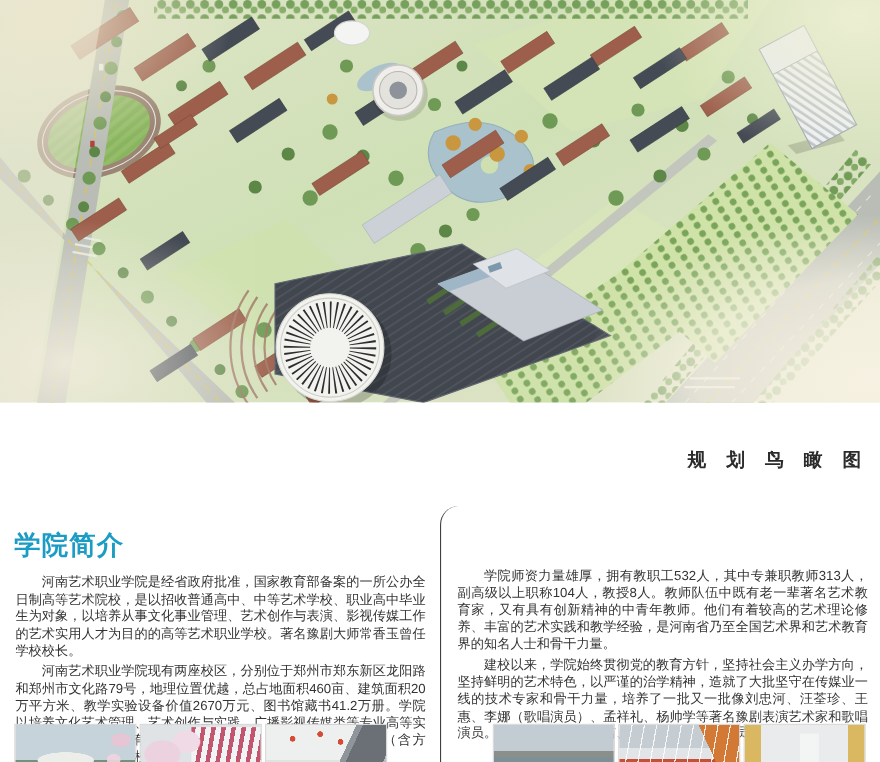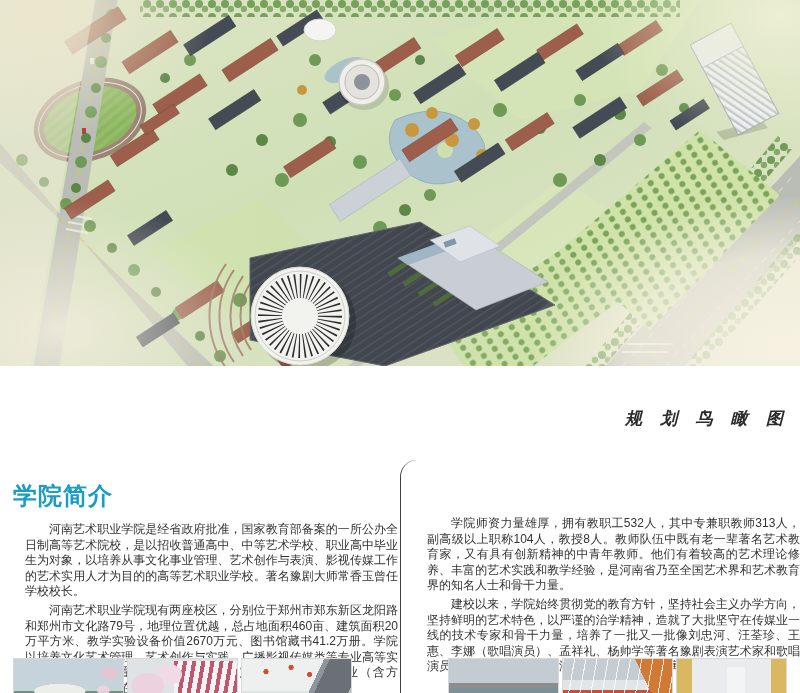--- a/index.html
+++ b/index.html
@@ -1,40 +1,40 @@
 <!DOCTYPE html>
 <html><head>
 <meta charset="utf-8">
 <style>
   html,body{margin:0;padding:0;background:#ffffff;}
   .sheet{position:relative;width:800px;height:693px;background:#ffffff;overflow:hidden;
          font-family:"Liberation Sans","DejaVu Sans",sans-serif;}
   
-  .hero{position:relative;width:800px;height:460px;overflow:hidden;font-style:italic;}
+  .hero{position:relative;width:800px;height:460px;overflow:hidden;}
   .hero svg{display:block;}
   .hero-caption{position:absolute;right:10px;bottom:30px;
       font-family:"Liberation Serif","DejaVu Serif",serif;font-weight:bold;
       font-size:17px;letter-spacing:7px;color:#2b2b2b;white-space:nowrap;}
   
   .bldg-brick{fill:#9d5f4c;stroke:#7a4636;stroke-width:.5;}
   .bldg-dark{fill:#454b55;stroke:#31363e;stroke-width:.5;}
   .bldg-light{fill:#ccd1d7;stroke:#a7adb5;stroke-width:.5;}
   .tree{fill:#6f9a55;}
   .tree2{fill:#5d8747;}
   .treeA{fill:#c9973f;}
   .road{fill:#b9bdb6;}
   .roadline{stroke:#d8c45a;stroke-width:1.2;stroke-dasharray:7 6;fill:none;}
   .lanedash{stroke:#e9ebe6;stroke-width:1;stroke-dasharray:6 7;fill:none;opacity:.8;}
   
   .lower{display:flex;width:800px;height:366px;background:#ffffff;}
   .page{position:relative;width:400px;height:327px;box-sizing:border-box;}
   .page-left{padding:16px 12px 0 13px;}
   .page-right{border-left:1px solid #404040;padding:16px 12px 0 14px;border-radius:17px;}
   .section-heading{margin:4px 0 10px 0;font-size:24px;font-weight:bold;color:#1b9cc4;letter-spacing:1px;}
-  .para{width:373px;margin:0 0 3px 12px;font-size:12px;line-height:15.6px;color:#333333;
+  .para{width:373px;margin:0 0 3px 1px;font-size:12px;line-height:15.6px;color:#333333;
         text-align:justify;text-indent:2em;}
   .page-right .para-first{margin-top:40px;}
   .photos{position:absolute;top:198px;display:flex;gap:3px;}
   .page-left .photos{left:13px;}
   .page-right .photos{right:13px;}
   .photo{width:111px;height:72px;border:1px solid #d8d8d8;box-sizing:border-box;}
   
   .ph-theater{background:
      radial-gradient(14px 10px at 88% 20%,rgba(233,196,211,.9) 0 60%,transparent 65%),
      radial-gradient(10px 8px at 82% 45%,rgba(240,212,224,.9) 0 60%,transparent 65%),

